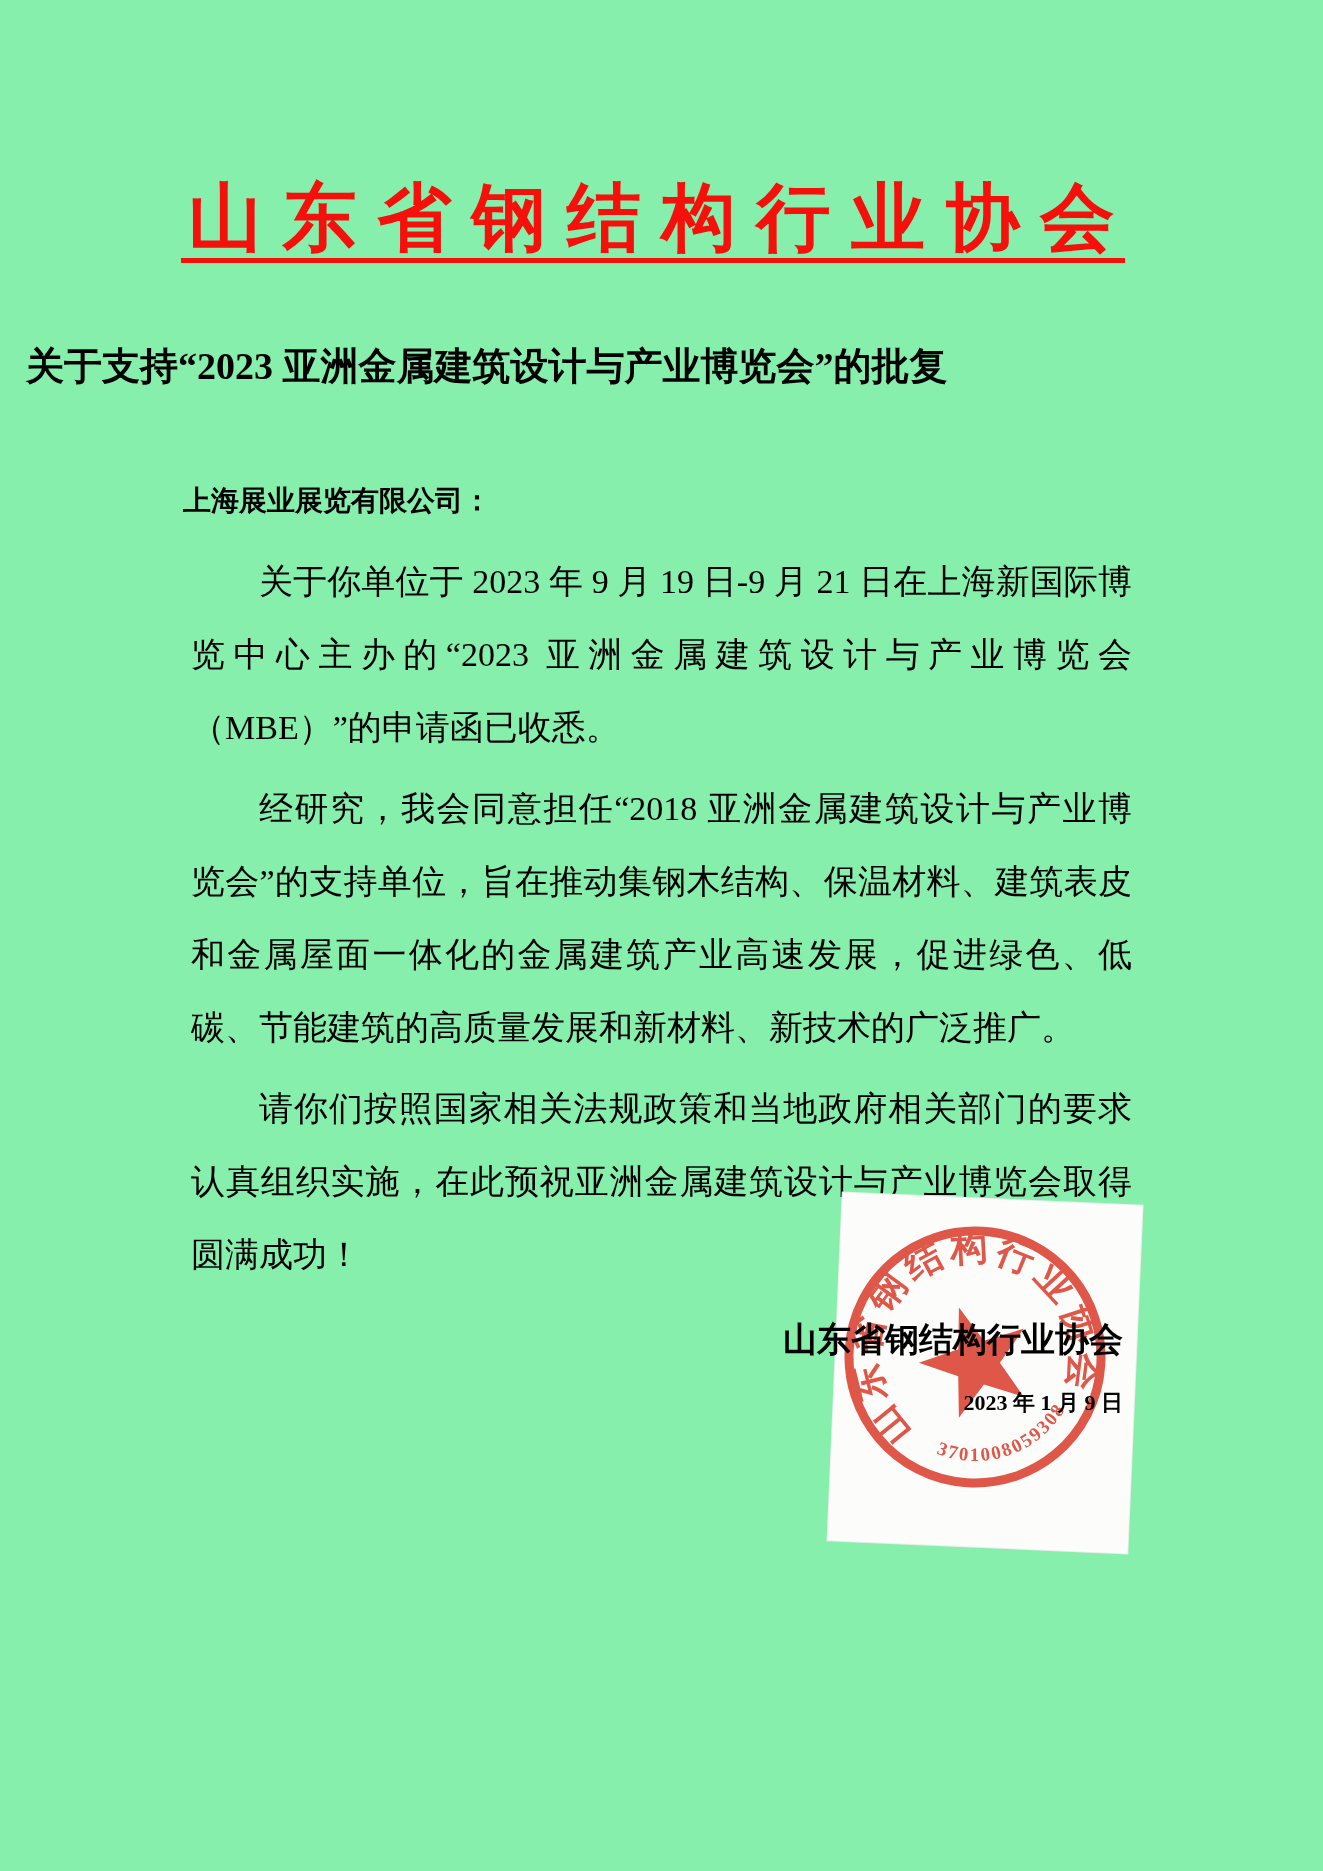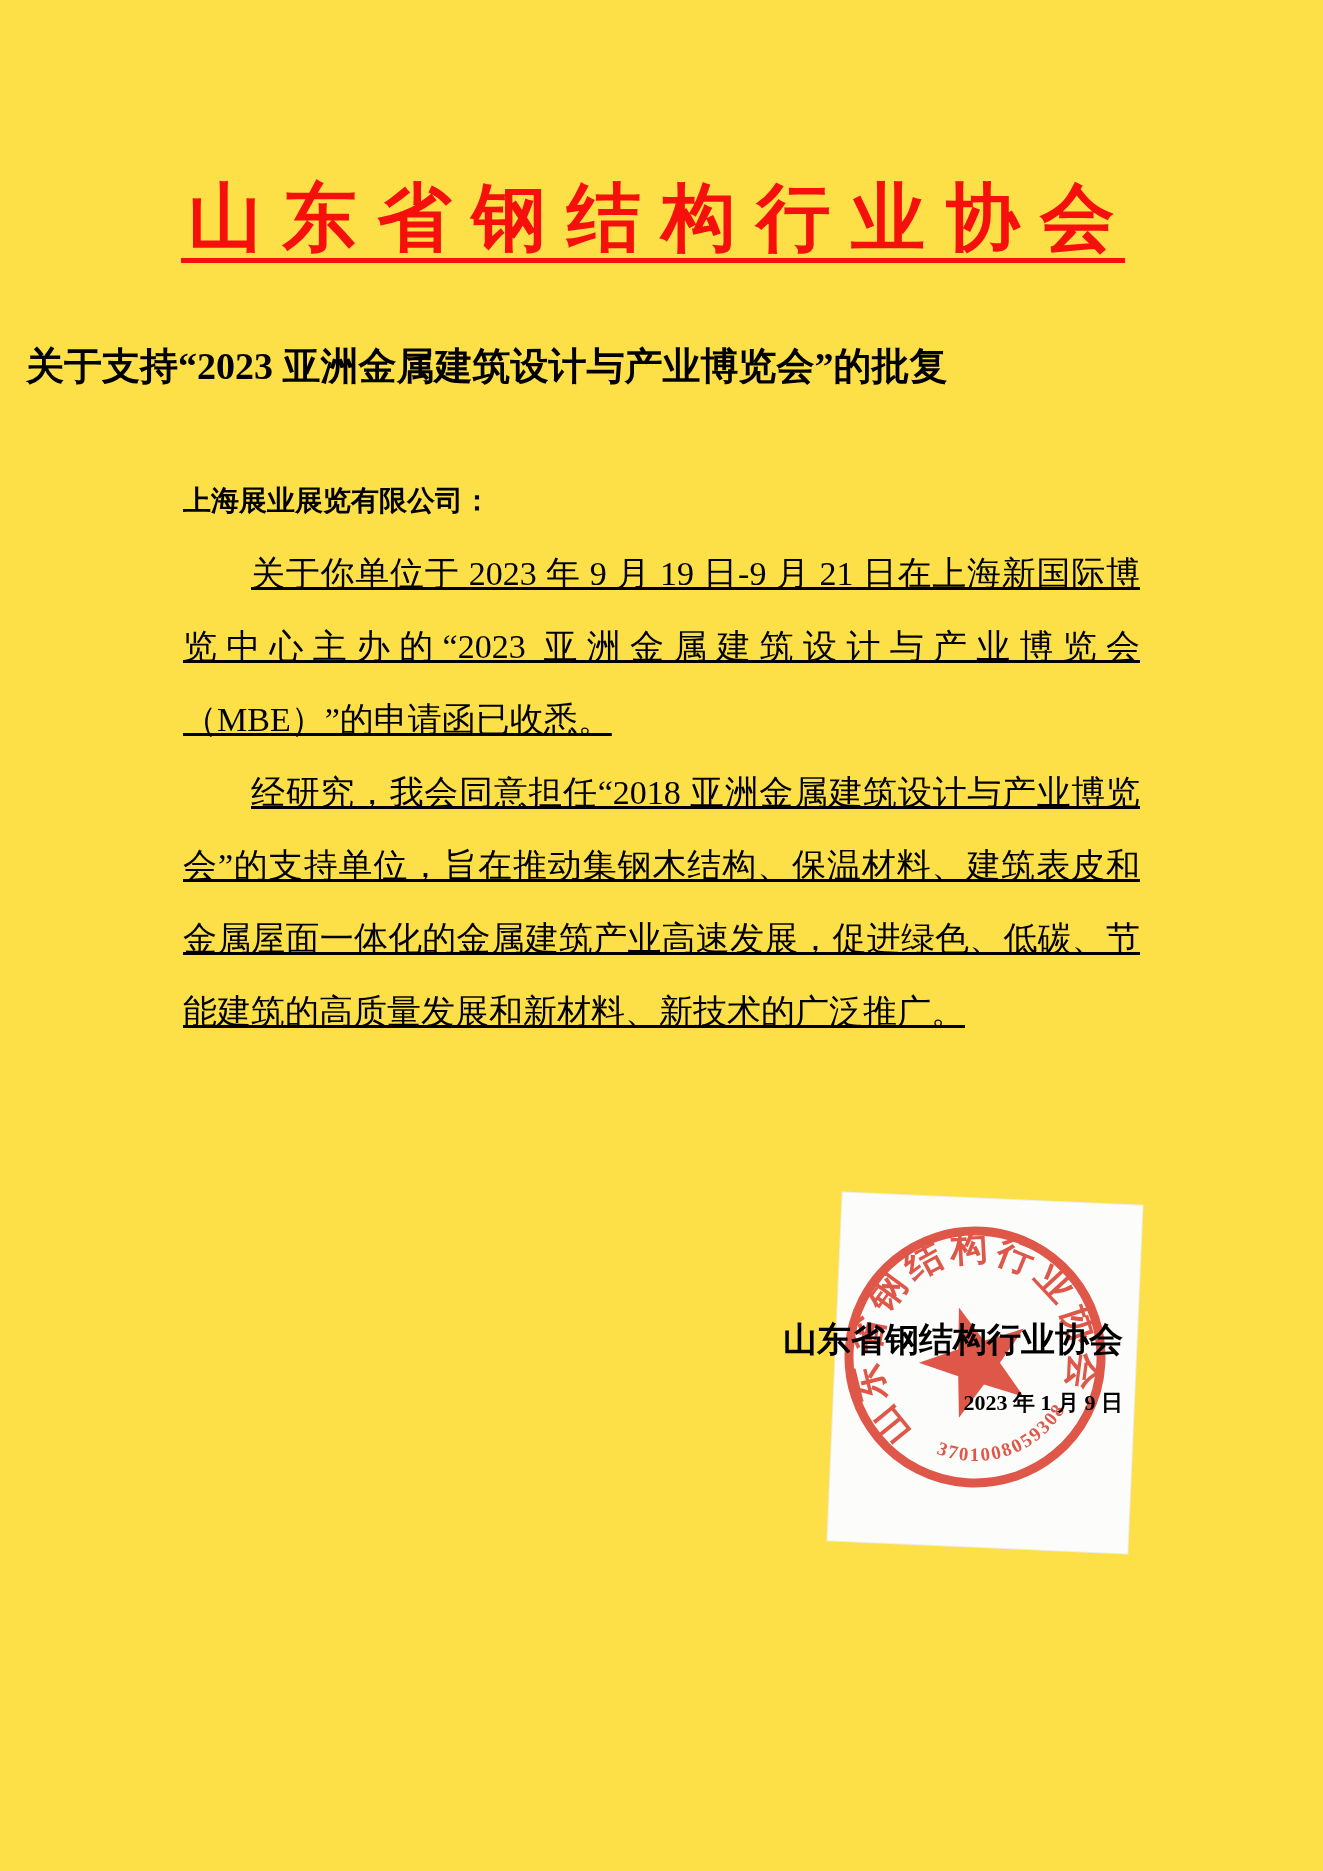--- a/index.html
+++ b/index.html
@@ -4,21 +4,21 @@
 <style>
   html, body {
     margin: 0;
     padding: 0;
     background: #ffffff;
   }
   .page {
     position: relative;
     width: 1323px;
     height: 1871px;
-    background: #fde047;
+    background: #86efac;
     overflow: hidden;
     font-family: "Liberation Serif", "DejaVu Serif", serif;
     color: #000000;
   }
 
   
   .org-title {
     position: absolute;
     top: 178px;
     left: 0;
@@ -68,23 +68,22 @@
   .body-text {
     position: absolute;
     top: 537px;
     left: 183px;
     width: 957px;
     font-size: 34px;
     line-height: 73px;
     text-align: justify;
   }
   .body-text p {
-    margin: 0;
+    margin: 8px;
     text-indent: 2em;
-    text-decoration: underline;
   }
 
   
   .stamp-paper {
     position: absolute;
     left: 834px;
     top: 1198px;
     width: 300px;
     height: 348px;
     background: #fcfcfb;
@@ -148,20 +147,21 @@
   <div class="org-title">山东省钢结构行业协会</div>
   <div class="letterhead-rule"></div>
 
   <div class="doc-title">关于支持“2023 亚洲金属建筑设计与产业博览会”的批复</div>
 
   <div class="salutation">上海展业展览有限公司：</div>
 
   <div class="body-text">
     <p>关于你单位于 2023 年 9 月 19 日-9 月 21 日在上海新国际博览中心主办的“2023 亚洲金属建筑设计与产业博览会（MBE）”的申请函已收悉。</p>
     <p>经研究，我会同意担任“2018 亚洲金属建筑设计与产业博览会”的支持单位，旨在推动集钢木结构、保温材料、建筑表皮和金属屋面一体化的金属建筑产业高速发展，促进绿色、低碳、节能建筑的高质量发展和新材料、新技术的广泛推广。</p>
+    <p>请你们按照国家相关法规政策和当地政府相关部门的要求认真组织实施，在此预祝亚洲金属建筑设计与产业博览会取得圆满成功！</p>
   </div>
 
   <div class="stamp-paper"></div>
 
   <svg class="seal" viewBox="0 0 280 280" xmlns="http://www.w3.org/2000/svg">
     <defs>
       <path id="arcTop" d="M 57.7 191.4 A 97 97 0 1 1 222.3 191.4" fill="none"></path>
       <path id="arcBottom" d="M 73.15 219.7 A 104 104 0 0 0 206.85 219.7" fill="none"></path>
     </defs>
     <circle cx="140" cy="140" r="126" fill="none" stroke="#dd4a39" stroke-width="9"></circle>

